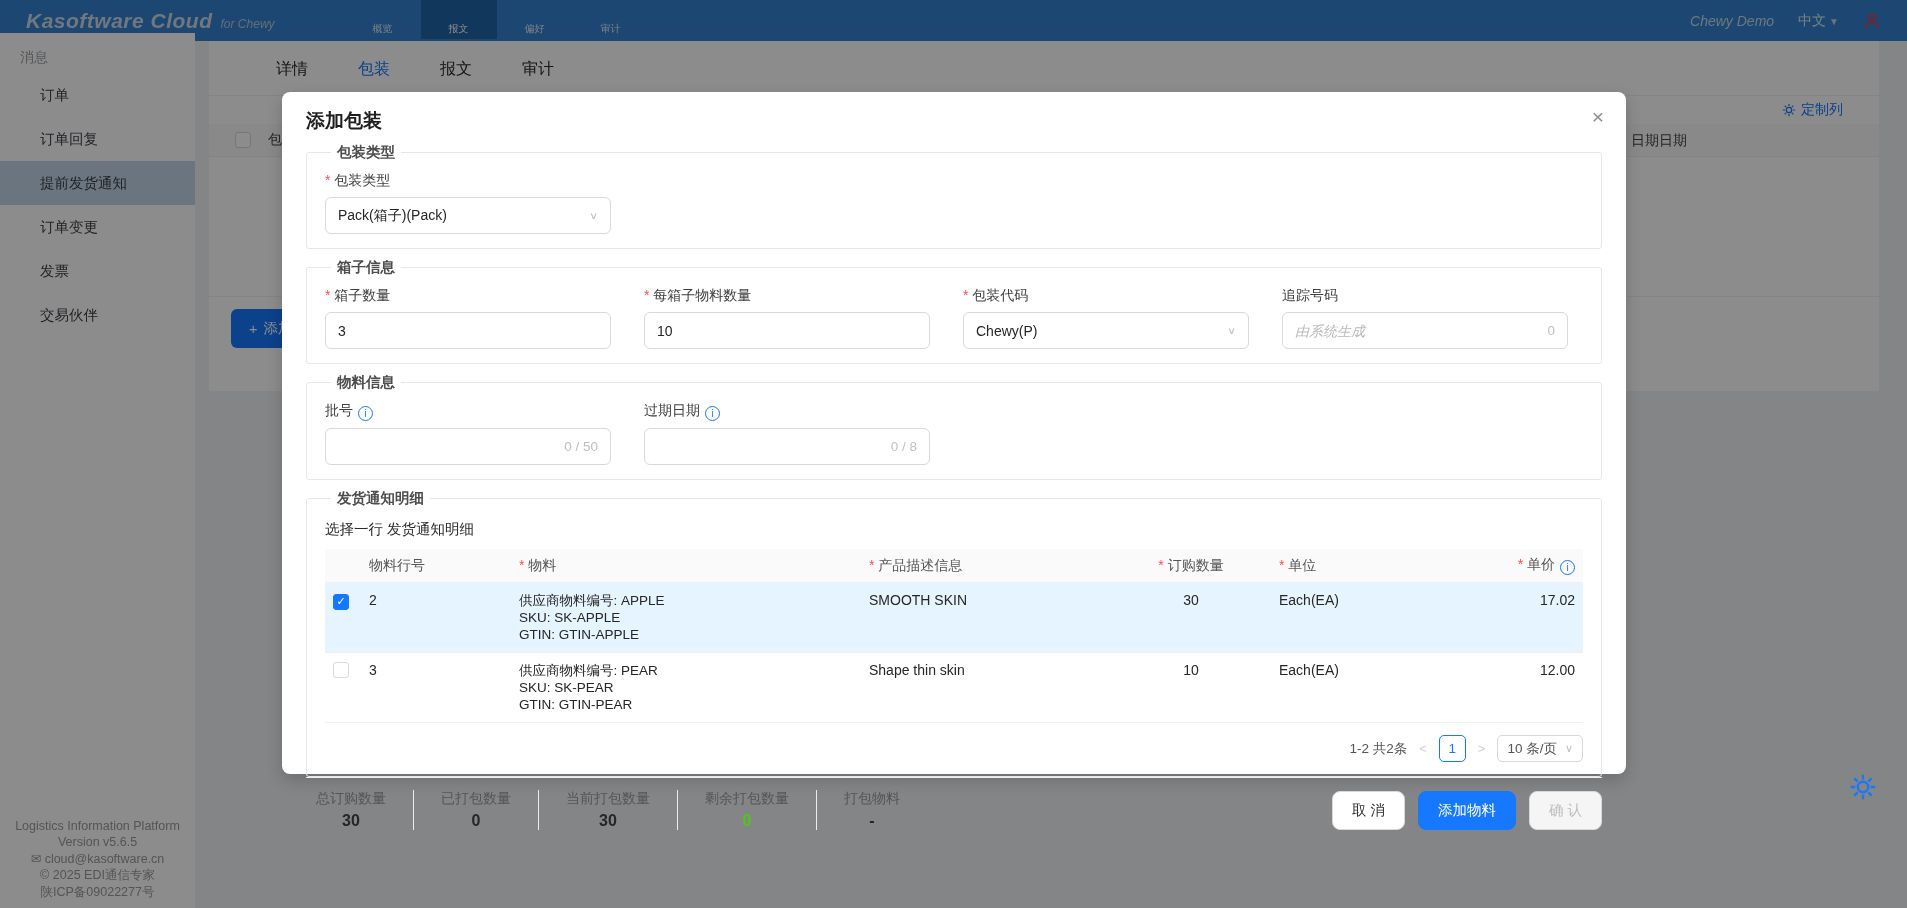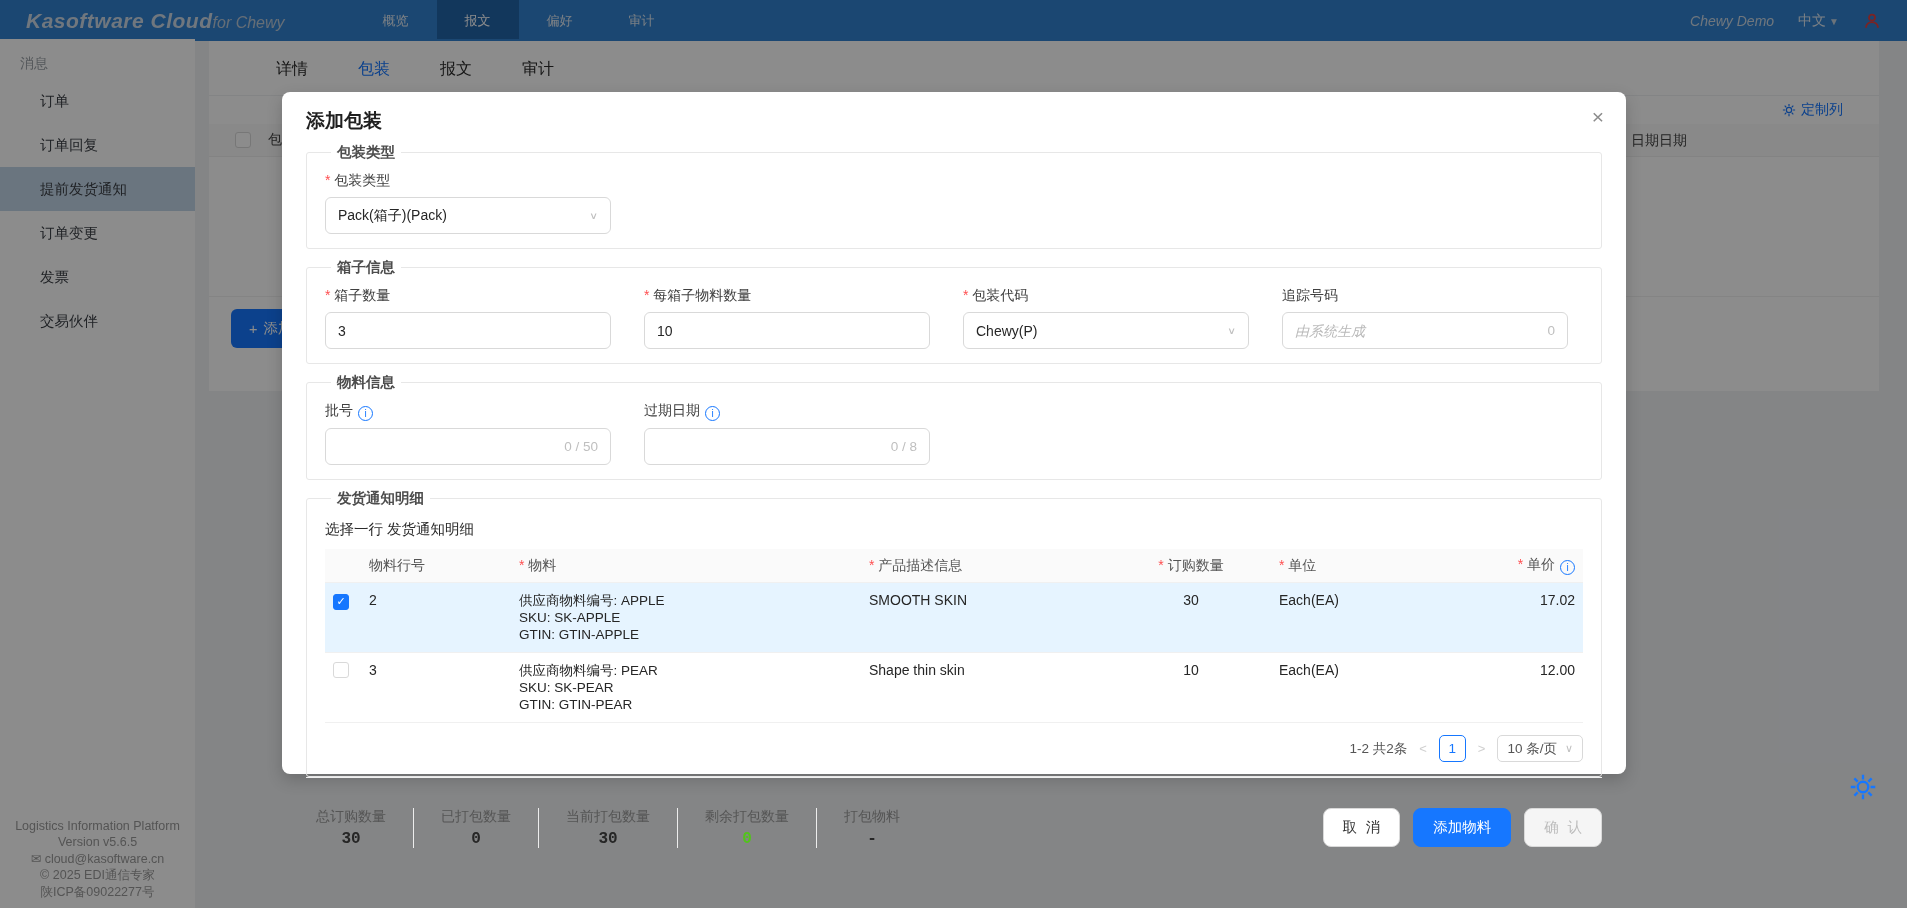--- a/index.html
+++ b/index.html
@@ -3,32 +3,32 @@
 <meta charset="utf-8">
 <style>
   * { margin:0; padding:0; box-sizing:border-box; }
   html,body { width:1907px; height:908px; overflow:hidden; }
   body { font-family:"Liberation Sans","DejaVu Sans",sans-serif; font-size:14px; color:#262626; background:#f0f2f5; position:relative; }
 
   
   .navbar { position:absolute; top:0; left:0; right:0; height:41px; background:#3282d0; display:flex; align-items:center; z-index:1; }
   .brand { display:flex; align-items:baseline; margin-left:26px; }
   .brand-name { font-style:italic; font-weight:bold; font-size:21px; color:#cdd9e6; letter-spacing:.5px; }
-  .brand-sub { font-style:italic; font-size:16px; color:#b9c8d8; margin-left:0; }
+  .brand-sub { font-style:italic; font-size:12px; color:#b9c8d8; margin-left:8px; }
   .nav-items { display:flex; height:41px; margin-left:70px; }
-  .nav-item { height:39px; line-height:41px; padding:0 28px; color:#dfe8f1; font-size:13px; cursor:pointer; }
+  .nav-item { height:39px; line-height:41px; padding:8px 28px; color:#dfe8f1; font-size:10px; cursor:pointer; }
   .nav-item.active { background:#2264a8; color:#fff; }
   .nav-right { margin-left:auto; display:flex; align-items:center; margin-right:26px; gap:24px; }
   .tenant { font-style:italic; color:#ccd8e4; font-size:14px; }
   .lang { color:#dfe8f1; font-size:14px; cursor:pointer; }
   .lang .caret { font-size:10px; color:#c3d1df; margin-left:3px; }
   .user-icon { width:18px; height:18px; cursor:pointer; }
 
   
-  .sidebar { position:absolute; top:39px; left:0; bottom:0; width:195px; background:#ffffff; z-index:1; }
+  .sidebar { position:absolute; top:33px; left:0; bottom:0; width:195px; background:#ffffff; z-index:1; }
   .side-group { padding:16px 0 6px 20px; color:#9aa0a6; font-size:14px; }
   .side-item { height:44px; line-height:44px; padding-left:40px; font-size:14.5px; color:#3b3f45; cursor:pointer; }
   .side-item.active { background:#c2d6e8; }
   .side-footer { position:absolute; bottom:8px; left:0; width:195px; text-align:center; font-size:12.5px; color:#9a9a9a; line-height:16.5px; }
 
   
   .content-card { position:absolute; top:41px; left:209px; width:1670px; height:350px; background:#ffffff; z-index:1; }
   .tabs-row { display:flex; padding:18px 0 0 67px; border-bottom:1px solid #eef0f2; }
   .tab { margin-right:50px; padding-bottom:13px; font-size:16px; color:#2b2b2b; cursor:pointer; }
   .tab.active { color:#1677ff; border-bottom:2px solid #1677ff; }
@@ -86,21 +86,21 @@
   .dtable tr.selected td { background:#e6f4ff; }
   .mat-lines div { line-height:17px; font-size:13.5px; }
 
   .pagination { display:flex; justify-content:flex-end; align-items:center; gap:10px; margin-top:12px; font-size:13.5px; color:#555; }
   .pg-arrow { color:#cfcfcf; font-size:13px; cursor:pointer; padding:0 2px; }
   .pg-num { min-width:27px; height:27px; border:1px solid #1677ff; border-radius:5px; color:#1677ff; display:flex; align-items:center; justify-content:center; font-size:13.5px; cursor:pointer; }
   .pg-size { height:27px; border:1px solid #d9d9d9; border-radius:5px; display:flex; align-items:center; gap:8px; padding:0 9px; color:#555; cursor:pointer; }
   .pg-size .chev { color:#bfbfbf; font-size:11px; }
 
   
-  .modal-footer { margin-top:auto; border-top:1px solid #f0f0f0; padding-top:30px; display:flex; align-items:flex-start;font-family:Liberation Mono, monospace; }
+  .modal-footer { margin-top:auto; border-top:1px solid #f0f0f0; padding-top:12px; display:flex; align-items:flex-end; }
   .stats { display:flex; }
   .stat { padding:0 27px; text-align:center; border-right:1px solid #ededed; }
   .stat:first-child { padding-left:10px; }
   .stat:last-child { border-right:none; }
   .stat-label { font-size:14px; color:#555; }
   .stat-value { font-size:16px; font-weight:bold; color:#262626; margin-top:4px; }
   .stat-value.green { color:#52c41a; }
   .footer-btns { margin-left:auto; display:flex; gap:13px; }
   .btn { height:39px; padding:0 19px; border-radius:8px; font-size:14.5px; cursor:pointer; border:1px solid #d9d9d9; background:#fff; color:#333; font-family:inherit; }
   .btn.primary { background:#1677ff; border-color:#1677ff; color:#fff; }

